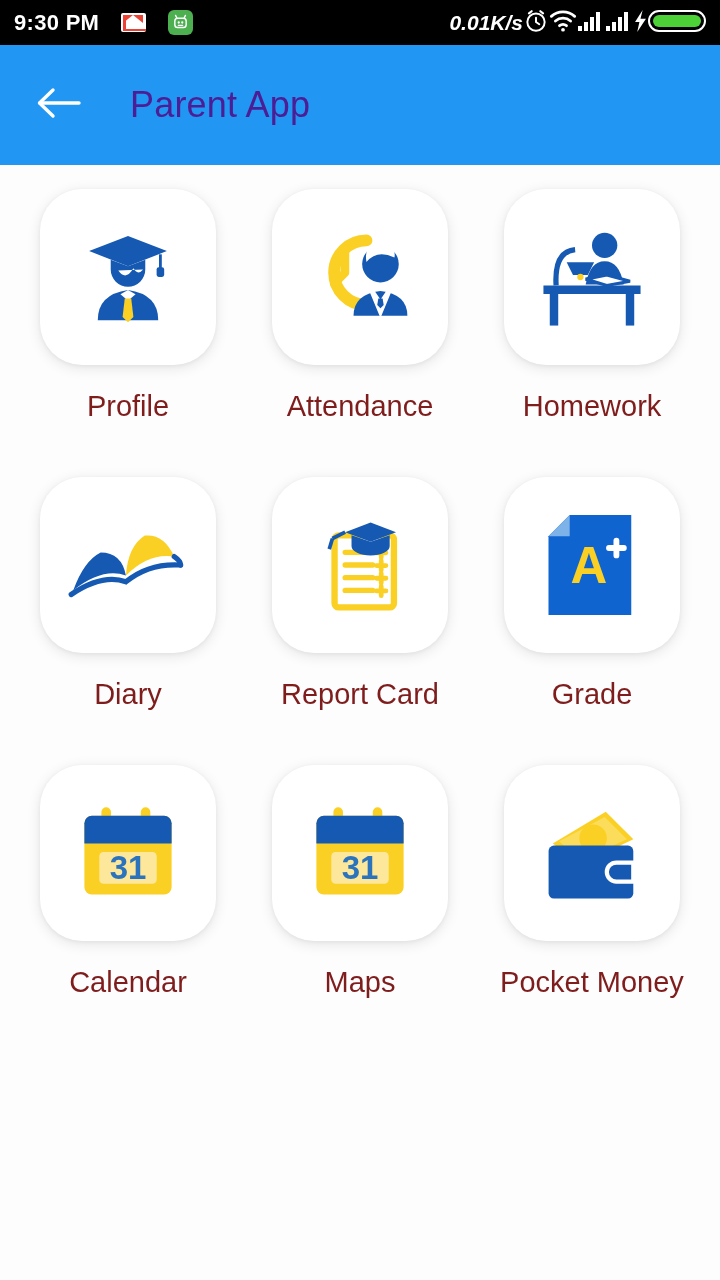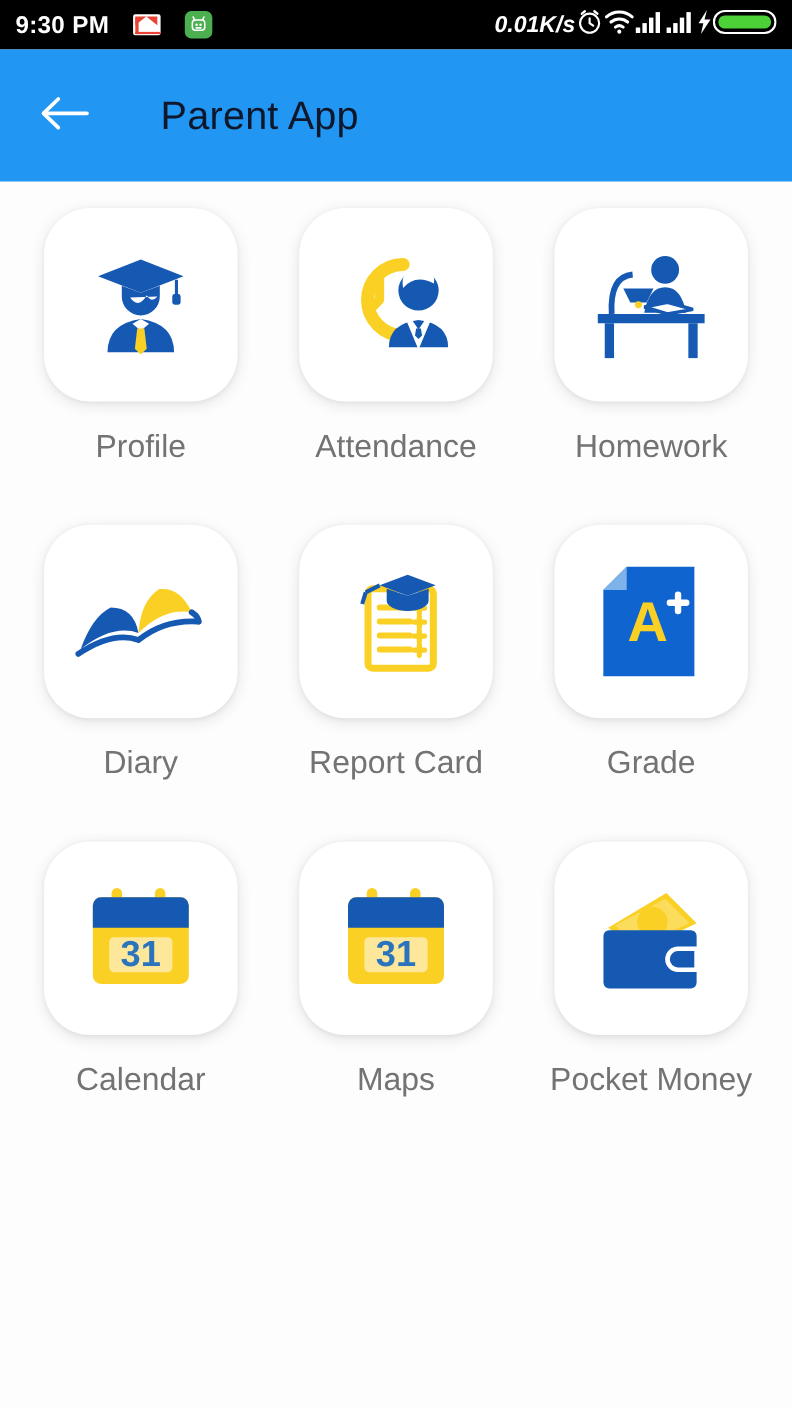--- a/index.html
+++ b/index.html
@@ -94,22 +94,22 @@
   }
   .back-button {
     width: 56px; height: 56px;
     display: flex;
     align-items: center;
     justify-content: center;
     cursor: pointer;
   }
   .app-title {
     font-size: 36px;
-    color: #0f172a;
-    margin-left: 60px;
+    color: #4c1d95;
+    margin-left: 44px;
     font-weight: normal;
     letter-spacing: .2px;
   }
 
   
   .grid {
     padding: 24px 12px 0 12px;
     display: grid;
     grid-template-columns: repeat(3, 1fr);
     row-gap: 0;
@@ -128,21 +128,21 @@
     border-radius: 42px;
     box-shadow: 0 3px 14px rgba(0,0,0,.10), 0 1px 4px rgba(0,0,0,.05);
     display: flex;
     align-items: center;
     justify-content: center;
   }
   .tile svg { display: block; }
   .tile-label {
     margin-top: 27px;
     font-size: 29px;
-    color: #737373;
+    color: #7f1d1d;
     text-align: center;
     white-space: nowrap;
     line-height: 1;
   }
 </style>
 </head>
 <body>
 
 <div class="status-bar">
   <div class="status-left">

